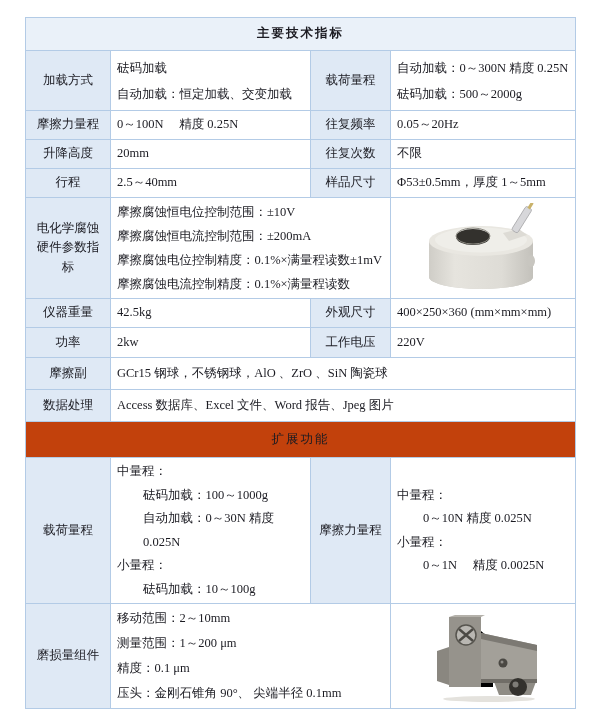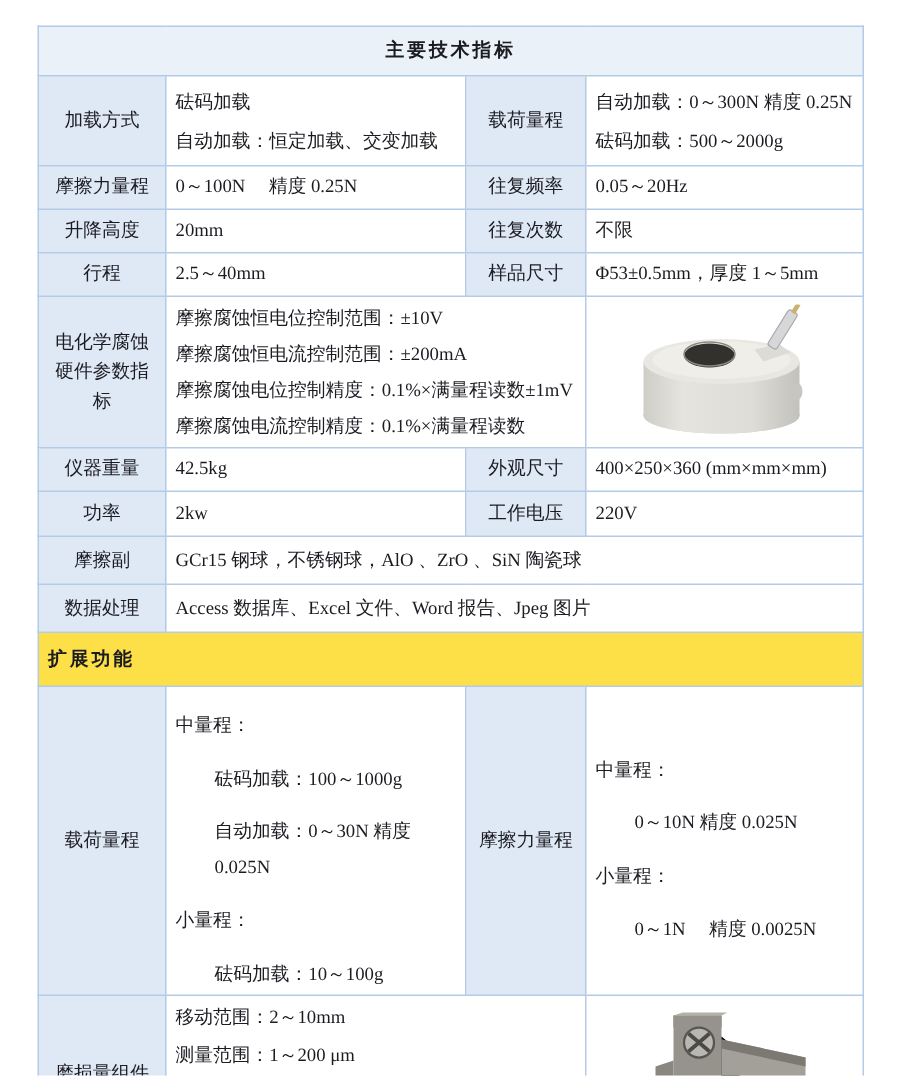--- a/index.html
+++ b/index.html
@@ -33,23 +33,24 @@
   td.title{
     background:var(--titlebg);
     text-align:center;
     font-size:17px;
     font-weight:600;
     letter-spacing:2px;
     height:33px;
     padding:4px 0;
   }
   td.title2{
-    background:#fde047;
+    background:#c2410c;
+    text-align:center;
     font-size:17px;
-    font-weight:700;
+    font-weight:400;
     letter-spacing:2px;
     height:36px;
     padding:5px 0;
   }
   td.lbl{
     background:var(--labelbg);
     text-align:center;
     padding:2px 4px;
   }
   td.val{
@@ -59,21 +60,21 @@
     padding-right:4px;
   }
   td.photo{
     background:#ffffff;
     text-align:center;
     padding:2px;
   }
   .val .line{display:block;}
   .val .ml{line-height:26px;}   
   .val .el{line-height:24px;}   
-  .val .xl{line-height:23.5px;margin-top:12px;} 
+  .val .xl{line-height:23.5px;} 
   .val .wl{line-height:25px;}   
   .ind{padding-left:26px;}
   tr.h60 td{height:60px;margin-left:17px;}
   tr.h29 td{height:29px;}
   tr.h30 td{height:30px;}
   tr.h96 td{height:96px;}
   tr.h32 td{height:32px;}
   tr.h119 td{height:119px;}
   tr.h101 td{height:101px;}
   .imgwrap{display:flex;align-items:center;justify-content:center;width:100%;height:100%;}

